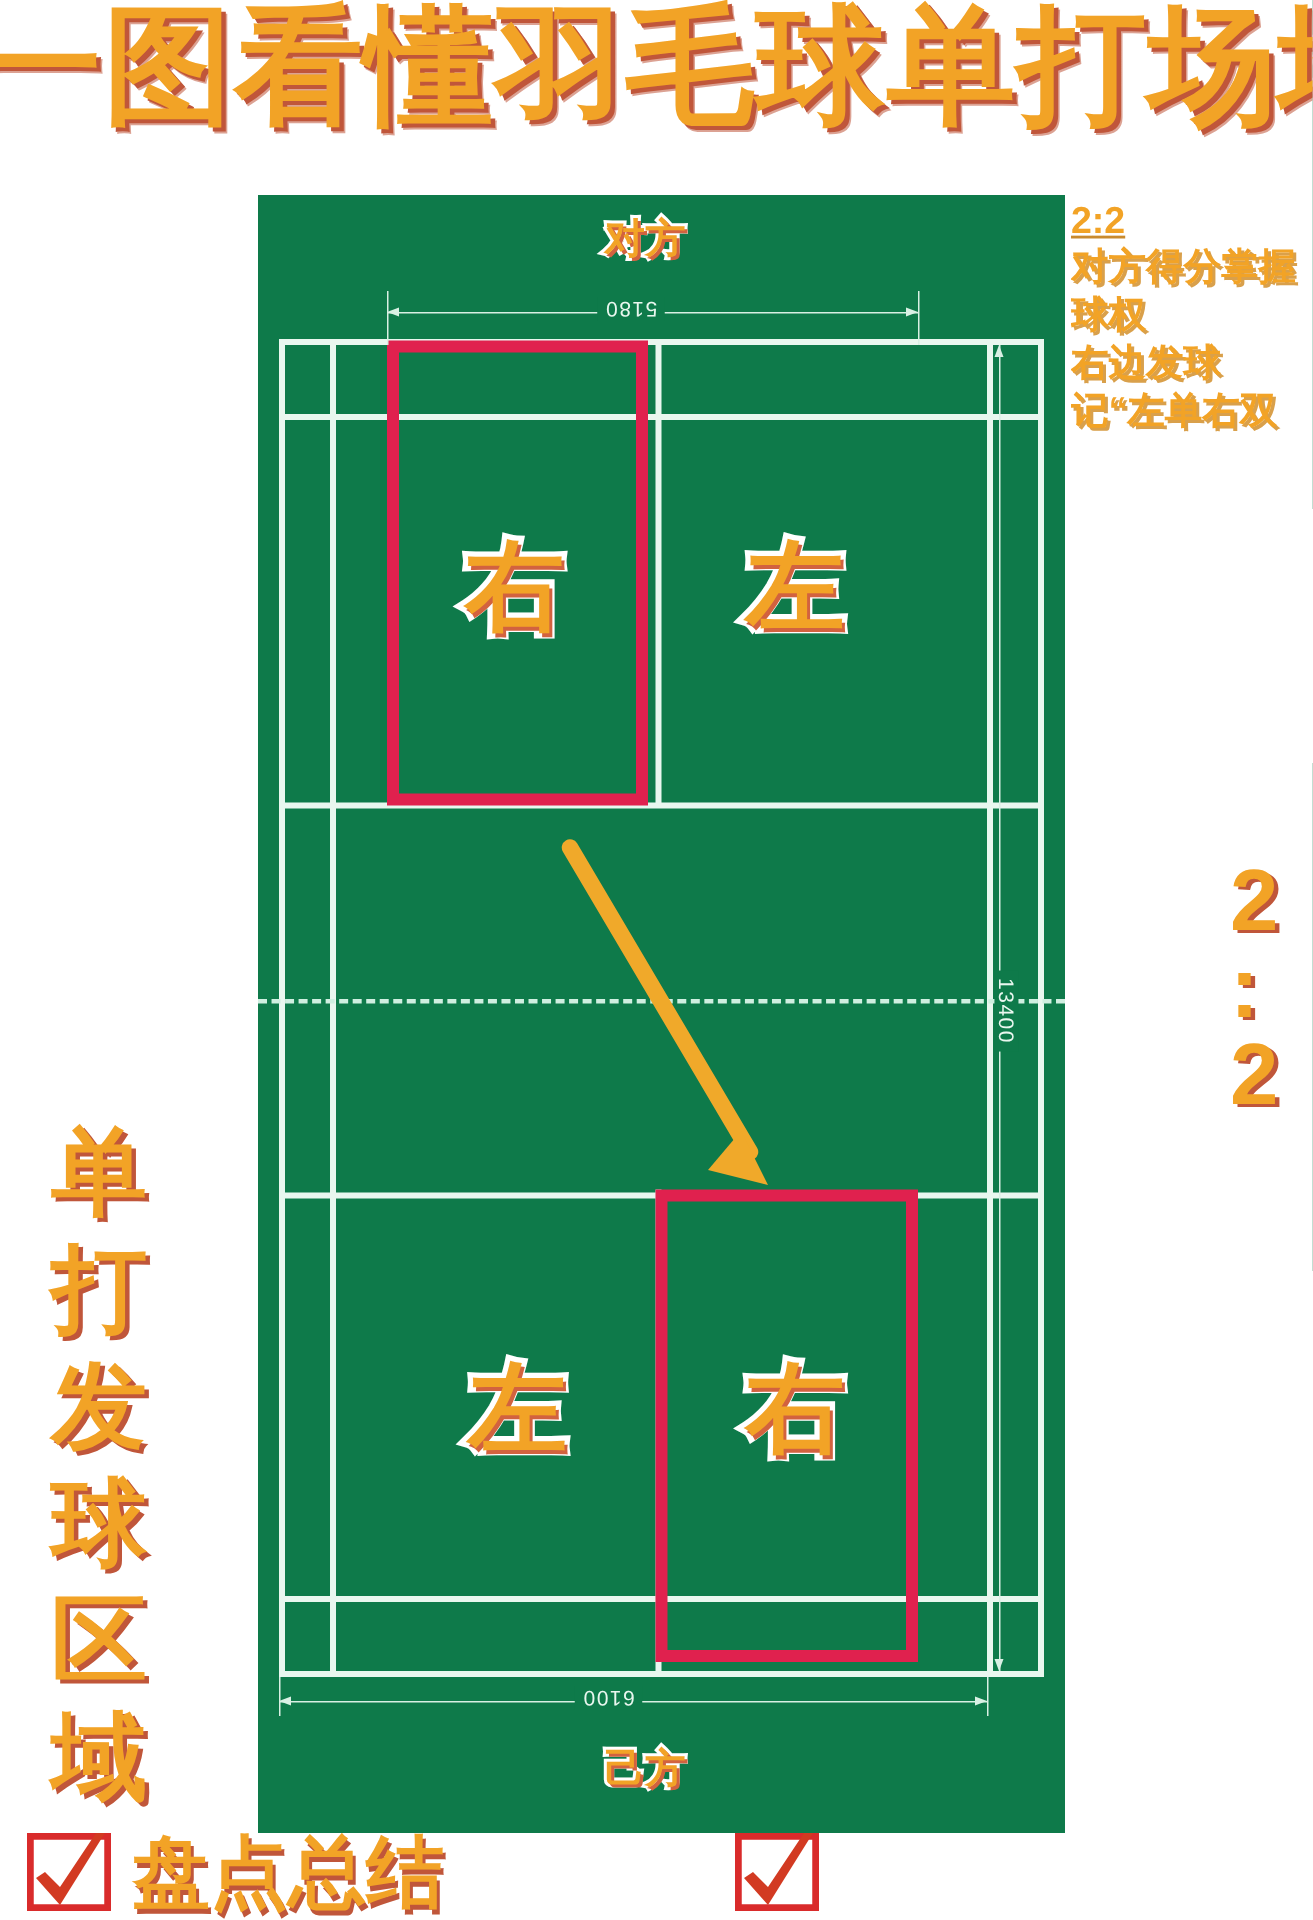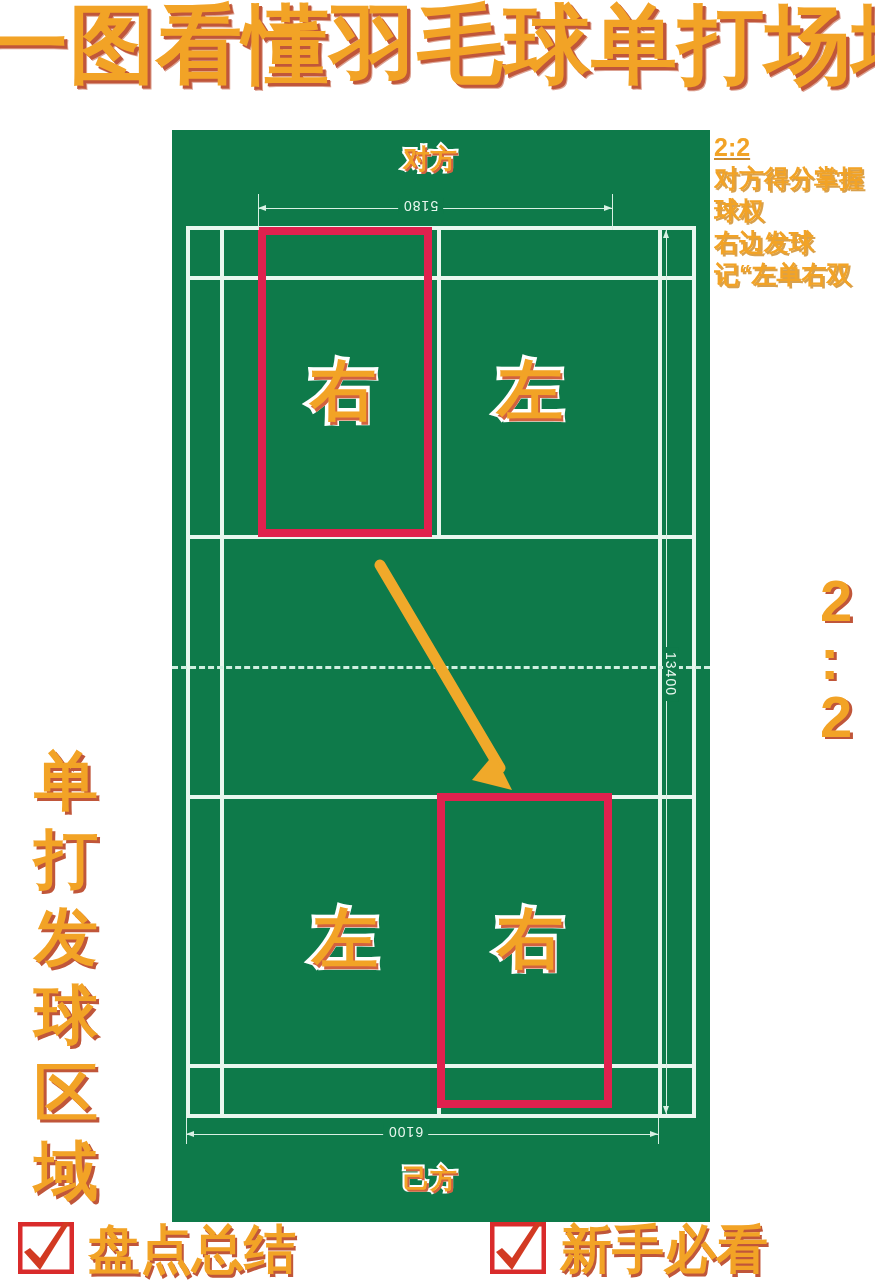--- a/index.html
+++ b/index.html
@@ -352,14 +352,13 @@
   <span class="badge-text">盘点总结</span>
 </div>
 
 <div class="badge-row" id="badge-right">
   <span class="check-mark">
     <svg width="56" height="52" viewBox="0 0 56 52">
       <rect x="2" y="2" width="52" height="48" fill="none" stroke="#D92B2B" stroke-width="5"></rect>
       <polygon points="6,30 22,48 52,0 46,0 22,36 12,26" fill="#D23A22"></polygon>
     </svg>
   </span>
-  <span class="badge-text">新手必看</span>
 </div>
 
 </body></html>

